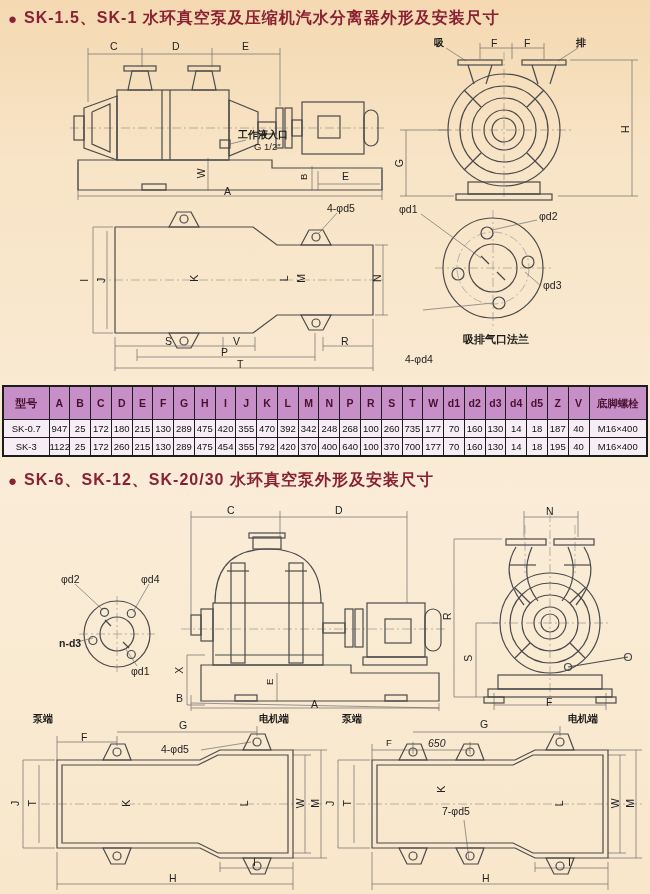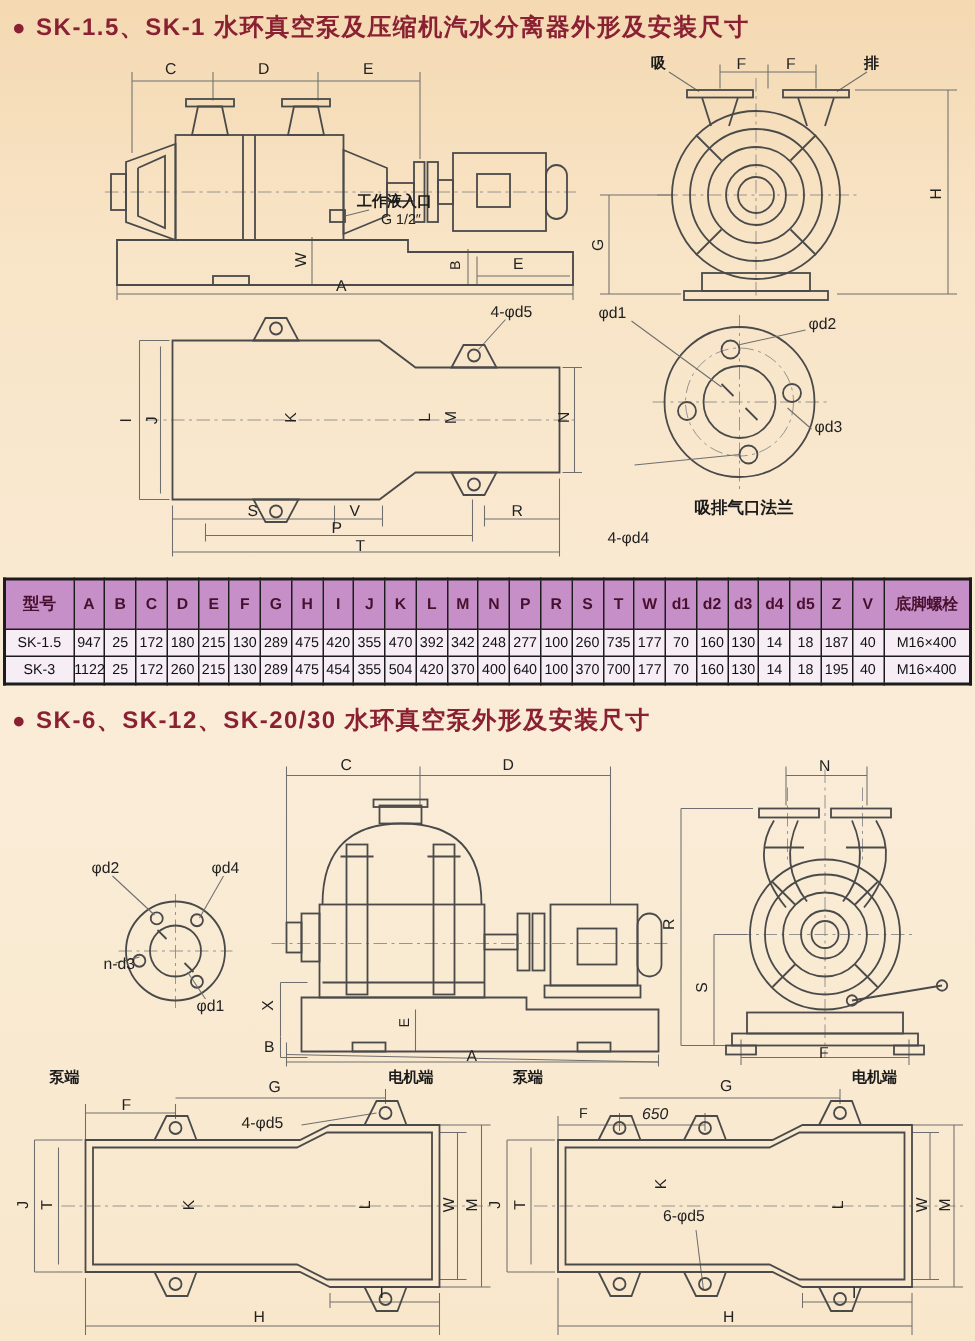--- a/index.html
+++ b/index.html
@@ -277,36 +277,36 @@
             <th>d3</th>
             <th>d4</th>
             <th>d5</th>
             <th>Z</th>
             <th>V</th>
             <th>底脚螺栓</th>
           </tr>
         </thead>
         <tbody>
           <tr>
-            <td>SK-1.5</td>
+            <td>SK-0.7</td>
             <td>947</td>
             <td>25</td>
             <td>172</td>
             <td>180</td>
             <td>215</td>
             <td>130</td>
             <td>289</td>
             <td>475</td>
             <td>420</td>
             <td>355</td>
             <td>470</td>
             <td>392</td>
             <td>342</td>
             <td>248</td>
-            <td>277</td>
+            <td>268</td>
             <td>100</td>
             <td>260</td>
             <td>735</td>
             <td>177</td>
             <td>70</td>
             <td>160</td>
             <td>130</td>
             <td>14</td>
             <td>18</td>
             <td>187</td>
@@ -318,21 +318,21 @@
             <td>1122</td>
             <td>25</td>
             <td>172</td>
             <td>260</td>
             <td>215</td>
             <td>130</td>
             <td>289</td>
             <td>475</td>
             <td>454</td>
             <td>355</td>
-            <td>504</td>
+            <td>792</td>
             <td>420</td>
             <td>370</td>
             <td>400</td>
             <td>640</td>
             <td>100</td>
             <td>370</td>
             <td>700</td>
             <td>177</td>
             <td>70</td>
             <td>160</td>
@@ -368,21 +368,21 @@
       </g>
       <g class="d">
         <line x1="22" y1="12" x2="50" y2="38"></line>
         <line x1="96" y1="12" x2="80" y2="40"></line>
         <line x1="24" y1="70" x2="40" y2="66"></line>
         <line x1="84" y1="94" x2="72" y2="76"></line>
       </g>
     </svg>
     <span class="lbl" style="left:8px;top:2px;">φd2</span>
     <span class="lbl" style="left:88px;top:2px;">φd4</span>
-    <span class="lbl" style="left:16px;top:66px;">n-d3</span>
+    <span class="lbl" style="left:6px;top:66px;font-weight:bold;">n-d3</span>
     <span class="lbl" style="left:78px;top:94px;">φd1</span>
   </div>
 
   <div class="drw" style="left:175px;top:505px;width:272px;height:208px;">
     <svg width="272" height="208" viewBox="0 0 272 208">
       <line class="c" x1="6" y1="124" x2="270" y2="124"></line>
       <g class="d">
         <line x1="16" y1="12" x2="232" y2="12"></line>
         <line x1="16" y1="6" x2="16" y2="110"></line>
           <line x1="105" y1="6" x2="105" y2="32"></line>
@@ -578,21 +578,21 @@
           <circle cx="140" cy="142" r="4"></circle>
         <polygon points="216,144 224,160 238,160 244,144"></polygon>
           <circle cx="230" cy="152" r="4"></circle>
       </g>
     </svg>
     <span class="lbl cn" style="left:12px;top:0;">泵端</span>
     <span class="lbl sm" style="left:56px;top:24px;">F</span>
     <span class="lbl" style="left:98px;top:24px;font-style:italic;">650</span>
     <span class="lbl" style="left:150px;top:5px;">G</span>
     <span class="lbl cn" style="left:238px;top:0;">电机端</span>
-    <span class="lbl" style="left:112px;top:92px;">6-φd5</span>
+    <span class="lbl" style="left:112px;top:92px;">7-φd5</span>
     <span class="lbl rot" style="left:-2px;top:84px;">J</span>
     <span class="lbl rot" style="left:14px;top:84px;">T</span>
     <span class="lbl rot" style="left:108px;top:70px;">K</span>
     <span class="lbl rot" style="left:226px;top:84px;">L</span>
     <span class="lbl rot" style="left:280px;top:84px;">W</span>
     <span class="lbl rot" style="left:296px;top:84px;">M</span>
     <span class="lbl" style="left:238px;top:143px;">I</span>
     <span class="lbl" style="left:152px;top:159px;">H</span>
   </div>
 

